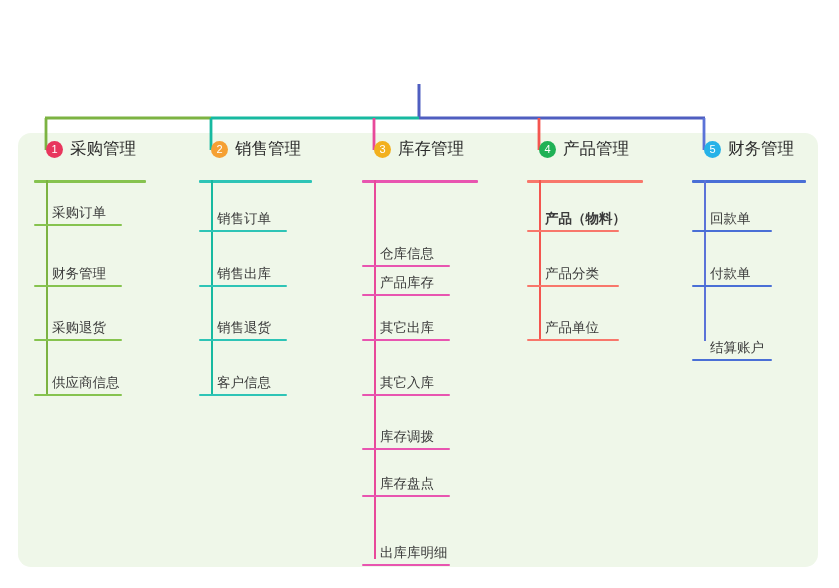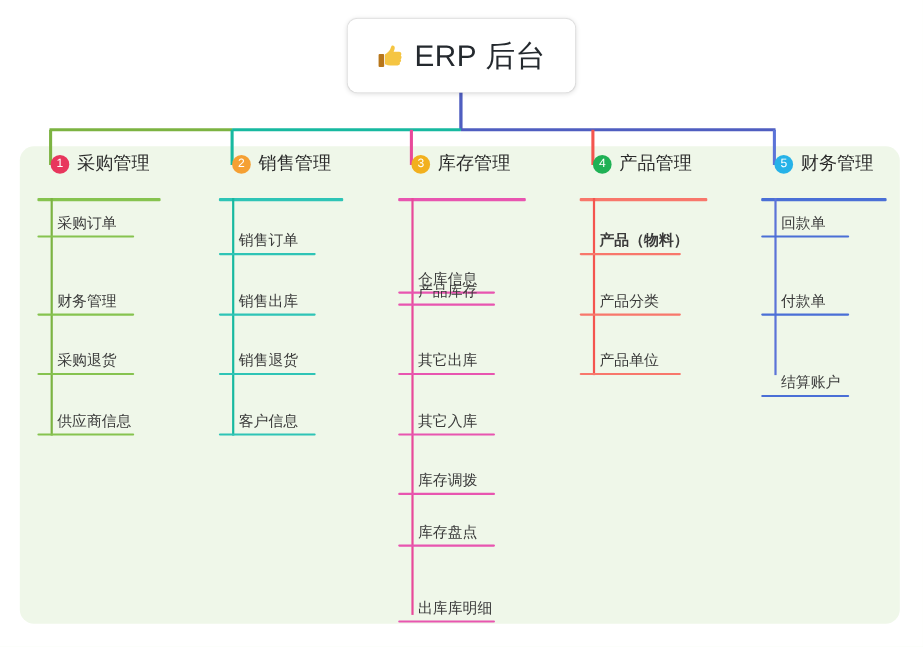--- a/index.html
+++ b/index.html
@@ -74,41 +74,30 @@
       <line x1="45" y1="118" x2="211" y2="118" stroke="#7cb342" stroke-width="2.8"></line>
       <line x1="211" y1="118" x2="419" y2="118" stroke="#17b9a0" stroke-width="2.8"></line>
       <line x1="419" y1="118" x2="705" y2="118" stroke="#4f5ec0" stroke-width="2.8"></line>
       <line x1="46" y1="118" x2="46" y2="150" stroke="#7cb342" stroke-width="2.8"></line>
       <line x1="211" y1="118" x2="211" y2="150" stroke="#17b9a0" stroke-width="2.8"></line>
       <line x1="374" y1="118" x2="374" y2="150" stroke="#e8499a" stroke-width="2.8"></line>
       <line x1="539" y1="118" x2="539" y2="150" stroke="#f4554f" stroke-width="2.8"></line>
       <line x1="704" y1="118" x2="704" y2="150" stroke="#5b73d8" stroke-width="2.8"></line>
     </svg>
 
-  <div id="root-card">
-    <div id="root-title">
-      <span class="thumb">
-        <svg viewBox="0 0 32 32" width="25" height="25">
-          <rect x="1.5" y="13" width="6.5" height="15" rx="1.2" fill="#b8761a"></rect>
-          <path d="M9 13.2c2.1-1.1 4.6-3.4 5.9-5.6 1-1.7 1-3.6 1.9-4.3 1.4-1.1 3.4.1 3.5 2 .1 1.8-.7 3.5-1.3 5.1h6.3c1.8 0 3 1.4 2.6 3-.1.6-.4 1-.7 1.4.9.5 1.3 1.7.9 2.8-.2.6-.6 1-1 1.3.6.6.8 1.6.4 2.5-.3.7-.8 1.1-1.4 1.3.4.6.4 1.5 0 2.2-.5.9-1.4 1.3-2.6 1.3h-8.2c-2.2 0-4.3-.5-6.3-1.5z" fill="#f5c542"></path>
-        </svg>
-      </span>
-      <span>ERP 后台</span>
-    </div>
-  </div>
 
   <div id="columns">
       <div class="column" style="left: 34px;">
         <div class="col-head" style="top: 138px;">
           <span class="badge" style="background: rgb(232, 54, 93);">1</span>
           <span class="col-title">采购管理</span>
         </div>
         <div class="col-rule" style="top: 180px; width: 112px; background: rgb(134, 195, 79);"></div>
         <div class="spine" style="left: 12px; top: 180px; height: 215.5px; background: rgb(124, 179, 66);"></div>
-        <div class="leaf" style="top: 188px; height: 28px; width: 108px;">
+        <div class="leaf" style="top: 198px; height: 28px; width: 108px;">
           <div class="leaf-label">采购订单</div>
           <div class="leaf-rule" style="width: 88px; background: rgb(134, 195, 79);"></div>
         </div>
         <div class="leaf" style="top: 258.5px; height: 28px; width: 108px;">
           <div class="leaf-label">财务管理</div>
           <div class="leaf-rule" style="width: 88px; background: rgb(134, 195, 79);"></div>
         </div>
         <div class="leaf" style="top: 313px; height: 28px; width: 108px;">
           <div class="leaf-label">采购退货</div>
           <div class="leaf-rule" style="width: 88px; background: rgb(134, 195, 79);"></div>
@@ -146,21 +135,21 @@
         <div class="col-head" style="top: 138px;">
           <span class="badge" style="background: rgb(242, 176, 30);">3</span>
           <span class="col-title">库存管理</span>
         </div>
         <div class="col-rule" style="top: 180px; width: 116px; background: rgb(232, 85, 176);"></div>
         <div class="spine" style="left: 12px; top: 180px; height: 379px; background: rgb(232, 73, 154);"></div>
         <div class="leaf" style="top: 204px; height: 28px; width: 108px; margin-top: 35px;">
           <div class="leaf-label">仓库信息</div>
           <div class="leaf-rule" style="width: 88px; background: rgb(232, 85, 176);"></div>
         </div>
-        <div class="leaf" style="top: 250px; height: 28px; width: 108px;">
+        <div class="leaf" style="top: 268px; height: 28px; width: 108px;">
           <div class="leaf-label">产品库存</div>
           <div class="leaf-rule" style="width: 88px; background: rgb(232, 85, 176);"></div>
         </div>
         <div class="leaf" style="top: 313px; height: 28px; width: 108px;">
           <div class="leaf-label">其它出库</div>
           <div class="leaf-rule" style="width: 88px; background: rgb(232, 85, 176);"></div>
         </div>
         <div class="leaf" style="top: 367.5px; height: 28px; width: 108px;">
           <div class="leaf-label">其它入库</div>
           <div class="leaf-rule" style="width: 88px; background: rgb(232, 85, 176);"></div>
@@ -198,21 +187,21 @@
           <div class="leaf-rule" style="width: 92px; background: rgb(248, 119, 107);"></div>
         </div>
       </div>
       <div class="column" style="left: 692px;">
         <div class="col-head" style="top: 138px;">
           <span class="badge" style="background: rgb(38, 178, 232);">5</span>
           <span class="col-title">财务管理</span>
         </div>
         <div class="col-rule" style="top: 180px; width: 114px; background: rgb(74, 111, 214);"></div>
         <div class="spine" style="left: 12px; top: 180px; height: 161px; background: rgb(91, 115, 216);"></div>
-        <div class="leaf" style="top: 188px; height: 28px; width: 100px;">
+        <div class="leaf" style="top: 204px; height: 28px; width: 100px;">
           <div class="leaf-label">回款单</div>
           <div class="leaf-rule" style="width: 80px; background: rgb(74, 111, 214);"></div>
         </div>
         <div class="leaf" style="top: 258.5px; height: 28px; width: 100px;">
           <div class="leaf-label">付款单</div>
           <div class="leaf-rule" style="width: 80px; background: rgb(74, 111, 214);"></div>
         </div>
         <div class="leaf" style="top: 313px; height: 28px; width: 100px; margin-top: 20px;">
           <div class="leaf-label">结算账户</div>
           <div class="leaf-rule" style="width: 80px; background: rgb(74, 111, 214);"></div>

